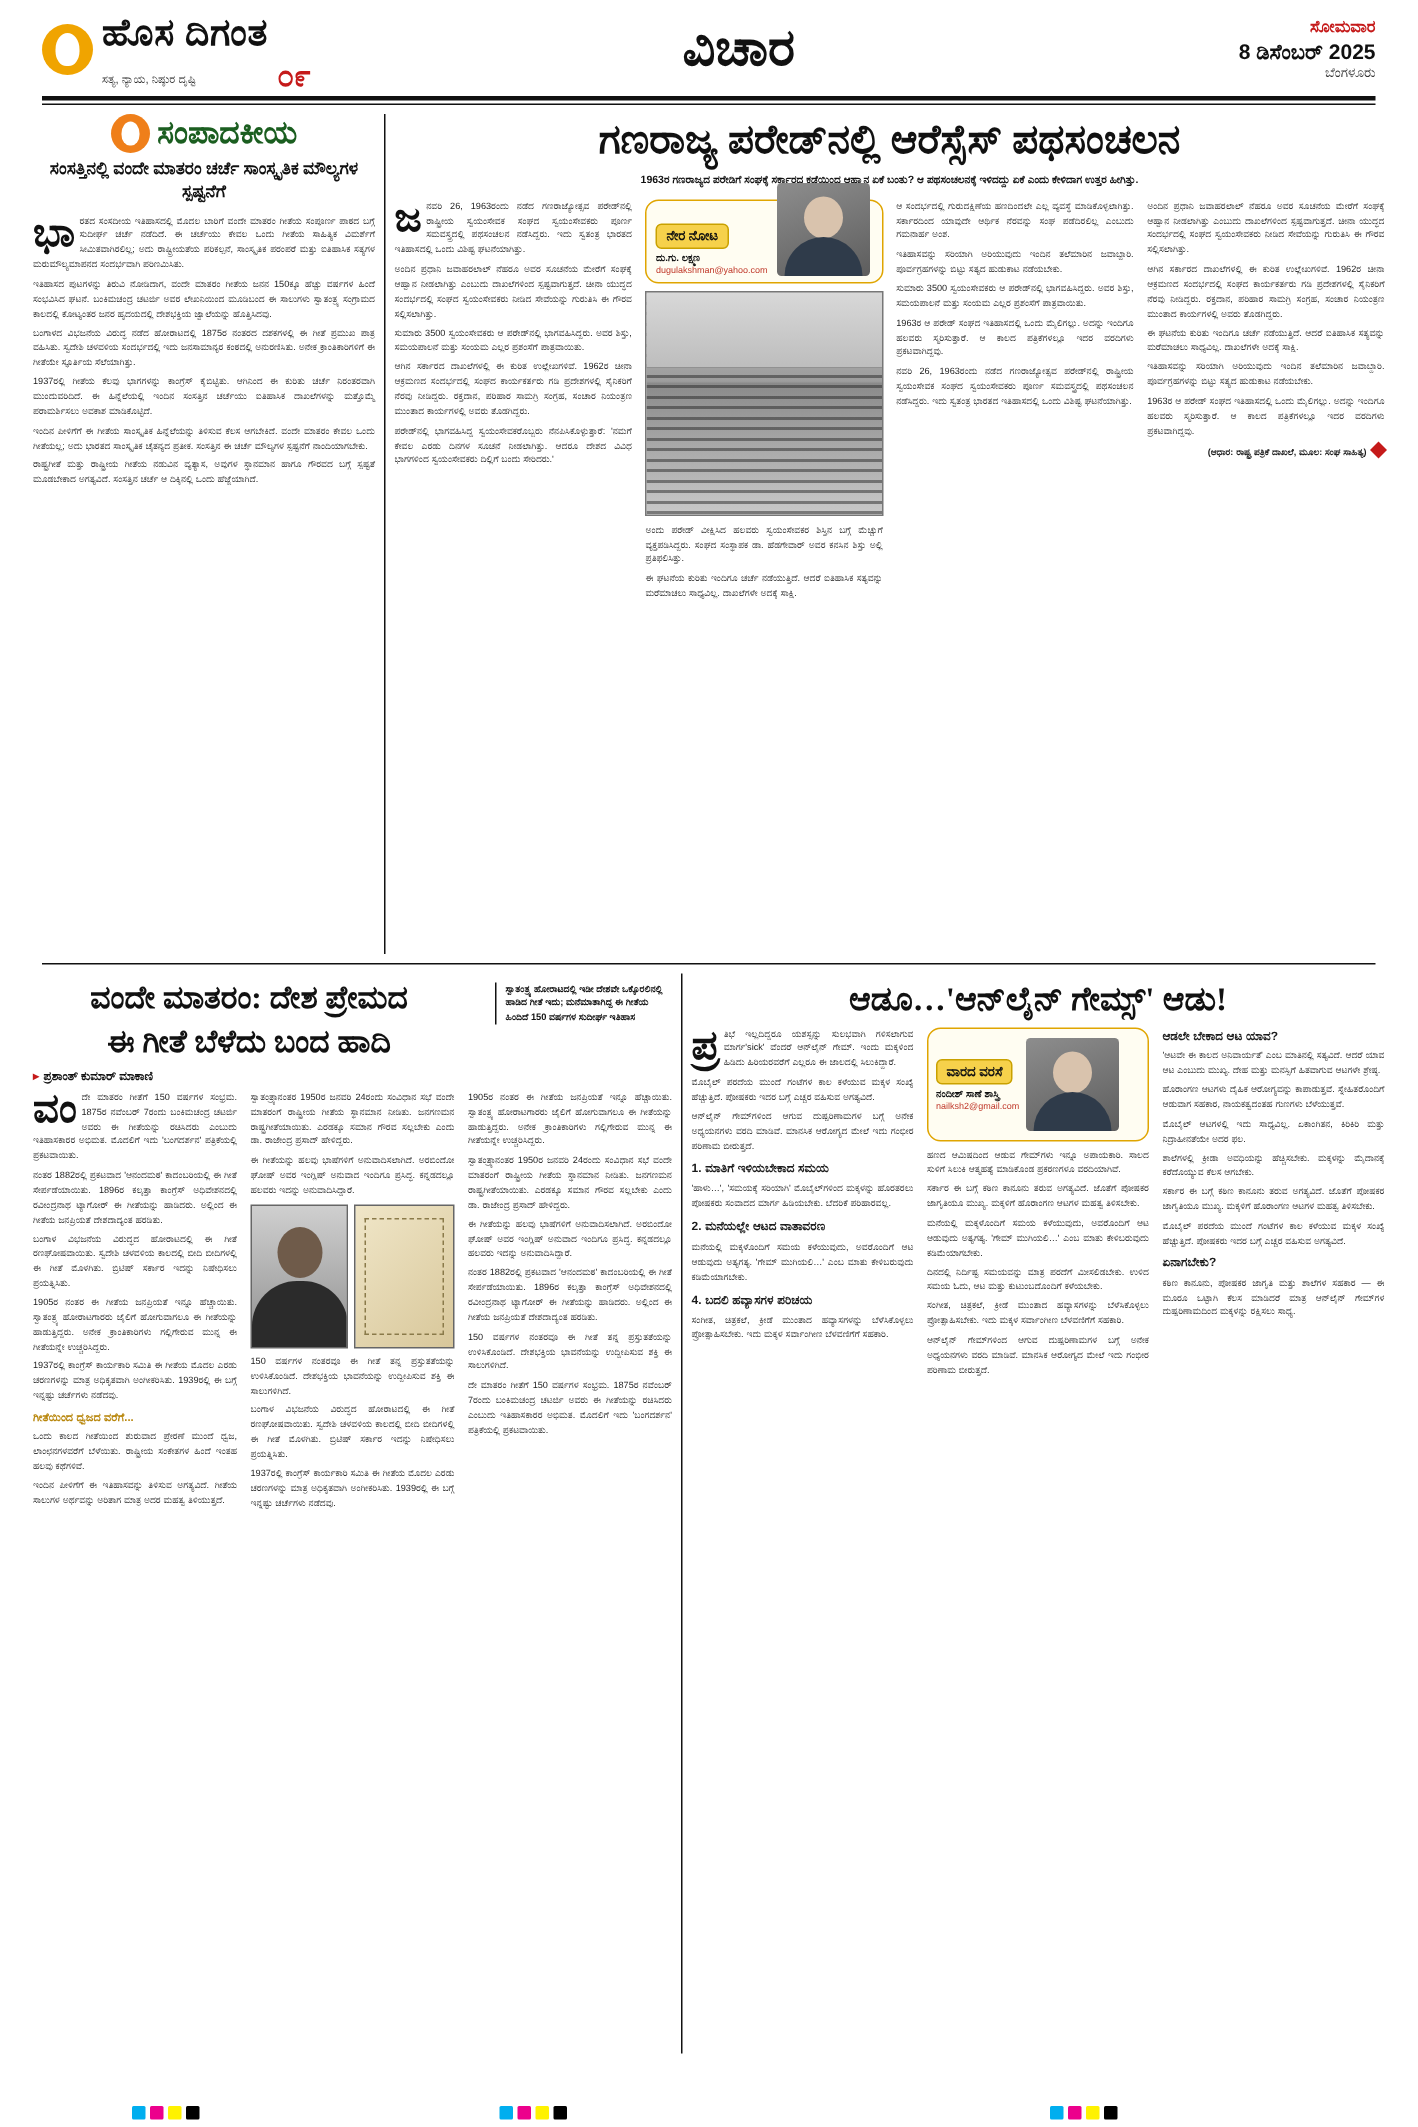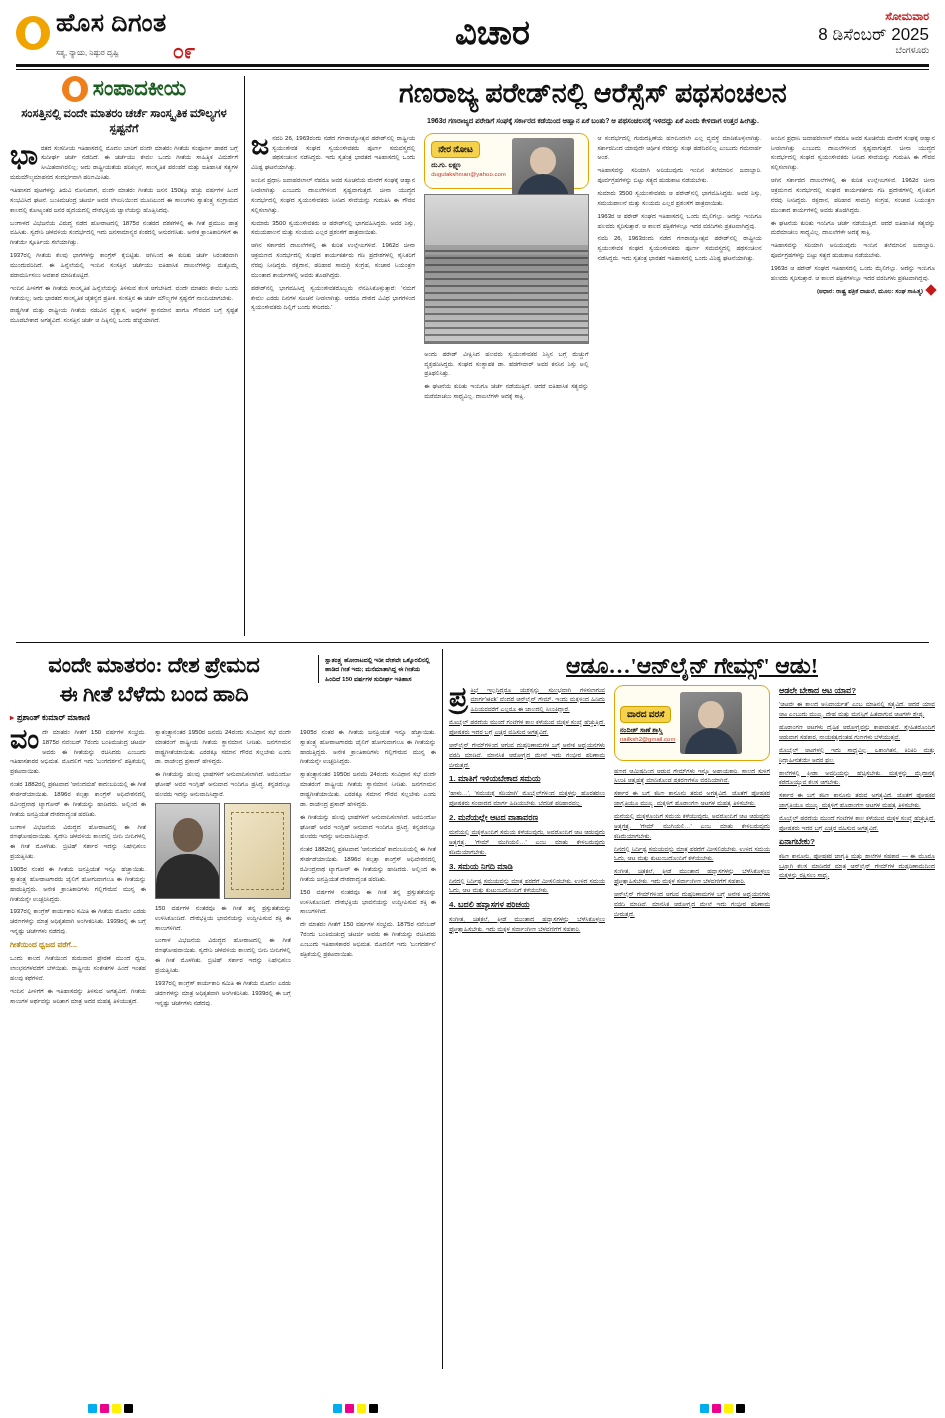--- a/index.html
+++ b/index.html
@@ -4,21 +4,21 @@
 <style>
   * { box-sizing: border-box; }
   html, body { margin:0; padding:0; background:#ffffff; }
   body {
     width: 945px; height: 1418px;
     font-family: "Liberation Sans", sans-serif;
     color:#111;
     position: relative;
     overflow: hidden;
   }
-  .page { position:relative; width:945px; height:1418px; padding:0 10px; }
+  .page { position:relative; width:945px; height:1418px; padding:0 22px; }
 
   
   .masthead {
     height:62px; display:flex; align-items:center; justify-content:space-between;
     padding:4px 6px 0 6px;
   }
   .logo-block { display:flex; align-items:center; gap:6px; width:250px; }
   .logo-mark {
     width:34px; height:34px; border-radius:50%;
     background:#f0a400; position:relative; flex:0 0 auto;
@@ -34,21 +34,21 @@
   }
   .logo-sub { font-size:7.5px; color:#333; margin-top:14px; }
   .logo-ed { font-size:20px; font-weight:bold; color:#c51a1a;margin-top:36px; }
   .center-title {
     flex:1; text-align:center;
     font-family:"Liberation Serif", serif;
     font-size:34px; font-weight:bold; color:#111;
   }
   .date-block { width:210px; text-align:right; line-height:1.25; }
   .date-day { color:#c51a1a; font-weight:bold; font-size:11px; }
-  .date-full { font-weight:normal; font-size:17px; }
+  .date-full { font-weight:bold; font-size:14px; }
   .date-place { font-size:9px; color:#333; }
 
   .rule-thick { height:3px; background:#111; margin:2px 6px 0 6px; }
   .rule-thin { height:1px; background:#111; margin:1.5px 6px 6px 6px; }
 
   
   .col-text {
     font-size:6.1px; line-height:1.62; text-align:justify;
     color:#1b1b1b; font-family:"Liberation Sans", sans-serif;
     hyphens:auto; word-spacing:.2px;
@@ -97,21 +97,21 @@
     font-size:7px; line-height:1.6; text-align:center; font-weight:bold;
     margin:0 auto 7px auto; width:92%;
   }
   .main-cols { display:flex; gap:9px; }
   .mc { width:calc((100% - 27px)/4); }
 
   
   .byline-card {
     border:1.6px solid #e0a500; border-radius:9px;
     background:#fffdf2; padding:4px 6px; display:flex; gap:6px;
-    align-items:flex-start; margin-bottom:5px; height:56px;
+    align-items:flex-end; margin-bottom:5px; height:56px;
   }
   .byline-tag {
     background:#f6d14b; border:1px solid #c9a100; border-radius:4px;
     font-size:9px; font-weight:bold; padding:2px 6px; display:inline-block;
     font-family:"Liberation Serif", serif;
   }
   .byline-name { font-size:6.5px; font-weight:bold; margin-top:3px; }
   .byline-mail { font-size:6px; color:#c0392b; margin-top:2px; }
   .avatar {
     width:62px;height:62px;flex:0 0 auto;border-radius:3px;
@@ -146,21 +146,21 @@
     display:inline-block; width:8px;height:8px;background:#c51a1a;
     transform:rotate(45deg); margin-left:4px; vertical-align:-1px;
   }
 
   
   .hrule { height:1px; background:#111; margin:6px 6px; }
 
   
   .bottom-area { display:flex; height:720px; }
   .bl { width:426px; }
-  .br { flex:1;text-decoration:underline; }
+  .br { flex:1; }
 
   .bl-head {
     font-family:"Liberation Serif", serif; font-weight:bold; font-size:21px;
     line-height:1.2; text-align:center; margin:4px 0 0 0;
   }
   .bl-top { display:flex; gap:20px; align-items:flex-start; }
   .bl-note {
     width:118px; font-size:6.2px; line-height:1.55; font-weight:bold;
     border-left:1px solid #111; padding-left:6px; margin-top:6px;
   }
@@ -375,24 +375,20 @@
           <p>ಆನ್‌ಲೈನ್ ಗೇಮ್‌ಗಳಿಂದ ಆಗುವ ದುಷ್ಪರಿಣಾಮಗಳ ಬಗ್ಗೆ ಅನೇಕ ಅಧ್ಯಯನಗಳು ವರದಿ ಮಾಡಿವೆ. ಮಾನಸಿಕ ಆರೋಗ್ಯದ ಮೇಲೆ ಇದು ಗಂಭೀರ ಪರಿಣಾಮ ಬೀರುತ್ತದೆ.</p>
           <div class="tip-box">
             <div class="tip-title">1. ಮಾತಿಗೆ ಇಳಿಯಬೇಕಾದ ಸಮಯ</div>
             <p>'ಹಾಳು…', 'ಸಮಯಕ್ಕೆ ಸರಿಯಾಗಿ' ಮೊಬೈಲ್‌ಗಳಿಂದ ಮಕ್ಕಳನ್ನು ಹೊರತರಲು ಪೋಷಕರು ಸಂವಾದದ ಮಾರ್ಗ ಹಿಡಿಯಬೇಕು. ಬೆದರಿಕೆ ಪರಿಹಾರವಲ್ಲ.</p>
           </div>
           <div class="tip-box">
             <div class="tip-title">2. ಮನೆಯಲ್ಲೇ ಆಟದ ವಾತಾವರಣ</div>
             <p>ಮನೆಯಲ್ಲಿ ಮಕ್ಕಳೊಂದಿಗೆ ಸಮಯ ಕಳೆಯುವುದು, ಅವರೊಂದಿಗೆ ಆಟ ಆಡುವುದು ಅತ್ಯಗತ್ಯ. 'ಗೇಮ್ ಮುಗಿಯಲಿ…' ಎಂಬ ಮಾತು ಕೇಳಿಬರುವುದು ಕಡಿಮೆಯಾಗಬೇಕು.</p>
           </div>
           <div class="tip-box">
-            <div class="tip-title">3. ಸಮಯ ನಿಗದಿ ಮಾಡಿ</div>
-            <p>ದಿನದಲ್ಲಿ ನಿರ್ದಿಷ್ಟ ಸಮಯವನ್ನು ಮಾತ್ರ ಪರದೆಗೆ ಮೀಸಲಿಡಬೇಕು. ಉಳಿದ ಸಮಯ ಓದು, ಆಟ ಮತ್ತು ಕುಟುಂಬದೊಂದಿಗೆ ಕಳೆಯಬೇಕು.</p>
-          </div>
-          <div class="tip-box">
             <div class="tip-title">4. ಬದಲಿ ಹವ್ಯಾಸಗಳ ಪರಿಚಯ</div>
             <p>ಸಂಗೀತ, ಚಿತ್ರಕಲೆ, ಕ್ರೀಡೆ ಮುಂತಾದ ಹವ್ಯಾಸಗಳನ್ನು ಬೆಳೆಸಿಕೊಳ್ಳಲು ಪ್ರೋತ್ಸಾಹಿಸಬೇಕು. ಇದು ಮಕ್ಕಳ ಸರ್ವಾಂಗೀಣ ಬೆಳವಣಿಗೆಗೆ ಸಹಕಾರಿ.</p>
           </div>
         </div>
 
         <div class="brc">
           <div class="byline-card2">
             <div>
               <span class="byline-tag">ವಾರದ ವರಸೆ</span>
               <div class="byline-name">ನಂದೀಶ್ ಸಾಣೆ ಶಾಸ್ತ್ರಿ</div>

